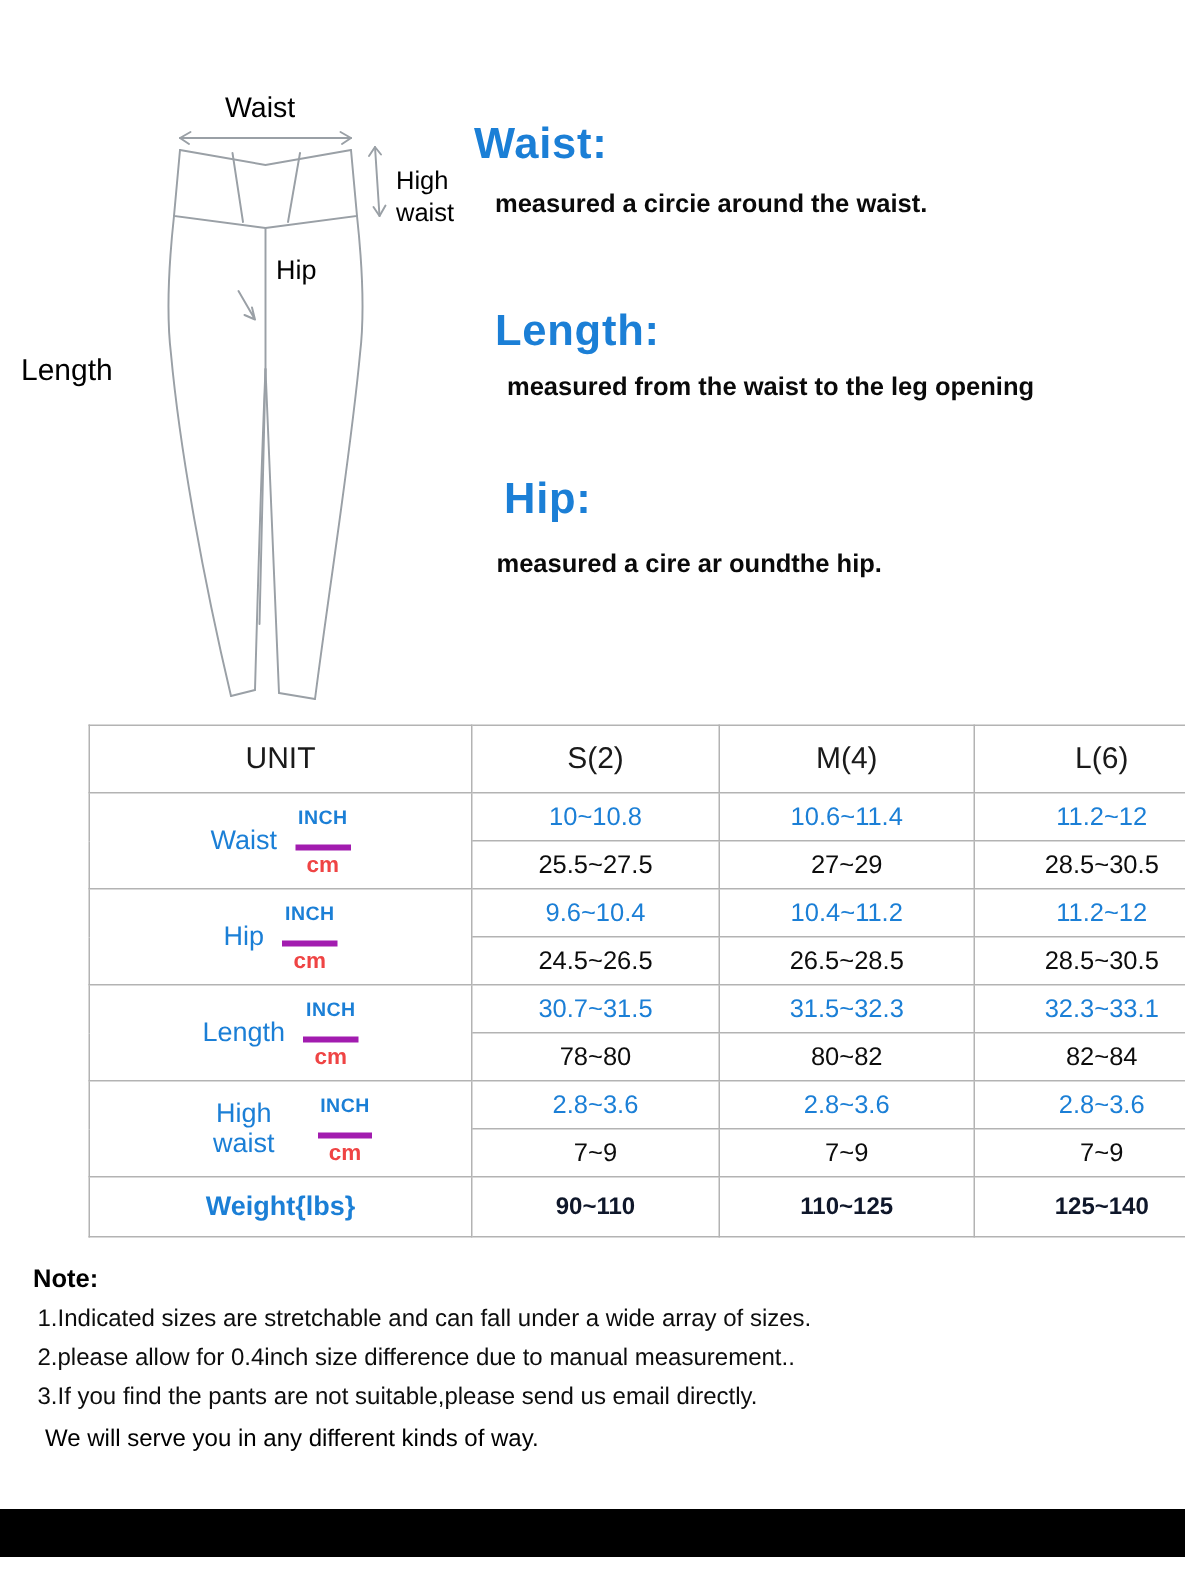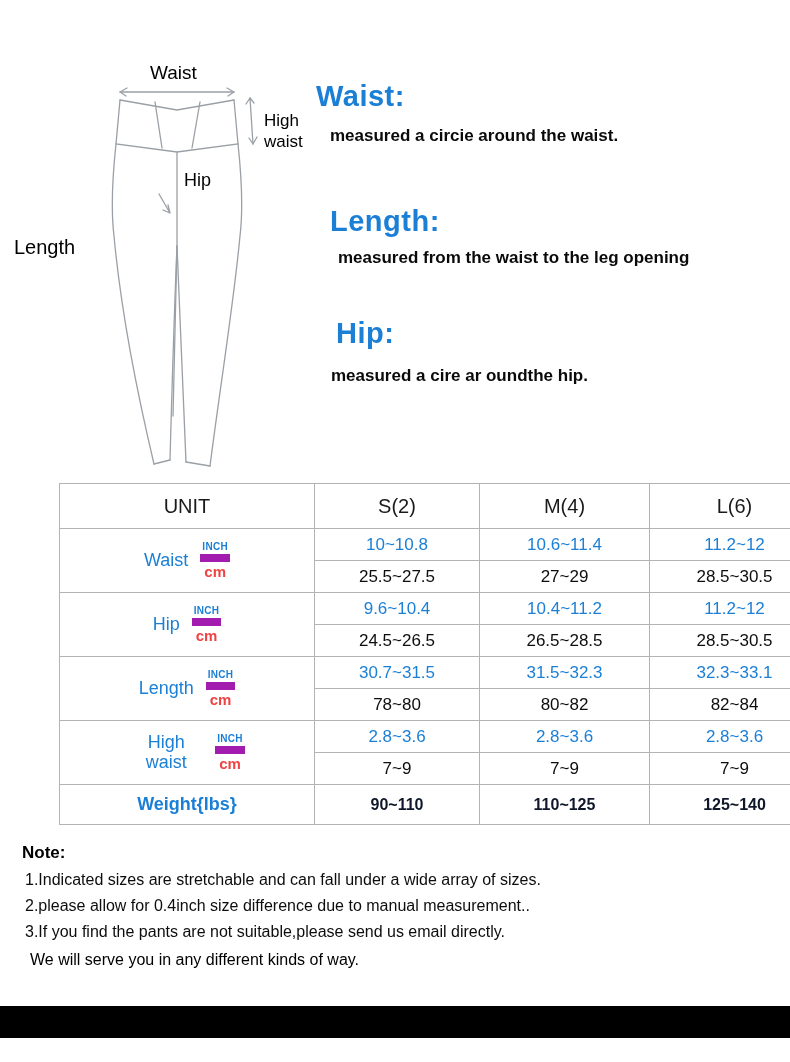--- a/index.html
+++ b/index.html
@@ -25,21 +25,21 @@
   #def-desc-2 { left:331px; top:366px; }
 
   table.size-table { position:absolute; left:15px; top:483px; width:760px; border-collapse:collapse; table-layout:fixed;margin-left:44px; }
   .size-table td { border:1px solid var(--border); text-align:center; vertical-align:middle; padding:0; }
   .header-row td { height:45px; font-size:20px; color:#1a1a1a; }
   .row-inch td { height:32px; font-size:17px; color:var(--blue); }
   .row-cm td   { height:32px; font-size:17px; color:#0d0d0d; }
   .label-wrap { display:flex; align-items:center; justify-content:center; gap:12px; }
   .row-label { color:var(--blue); font-size:18px; line-height:1.1; max-width:74px; display:inline-block; }
   .unit-frac { display:inline-flex; flex-direction:column; align-items:center; line-height:1; }
-  .unit-inch { font-size:10px; font-weight:700; color:var(--blue); border-bottom:8px solid #a21caf; padding:0 2px 2px; letter-spacing:0.3px; }
+  .unit-inch { font-size:13px; font-weight:700; color:var(--blue); border-bottom:4px solid #a21caf; padding:0 2px 12px; letter-spacing:0.3px; }
   .unit-cm   { font-size:15px; font-weight:700; color:#ef4444; padding-top:2px; }
   .weight-row td { height:40px; }
   .weight-label { color:var(--blue); font-size:18px; font-weight:700; }
   .weight-row td.weight-value { font-size:16px; font-weight:600; color:#0f172a; }
 
   .note-title  { position:absolute; left:22px; top:843px; font-size:17px; font-weight:700; color:#000; }
   .note-line   { position:absolute; left:25px; font-size:16px; font-weight:500; color:#0d0d0d; }
   #note-line-0 { top:871px; }
   #note-line-1 { top:897px; }
   #note-line-2 { top:923px; }

